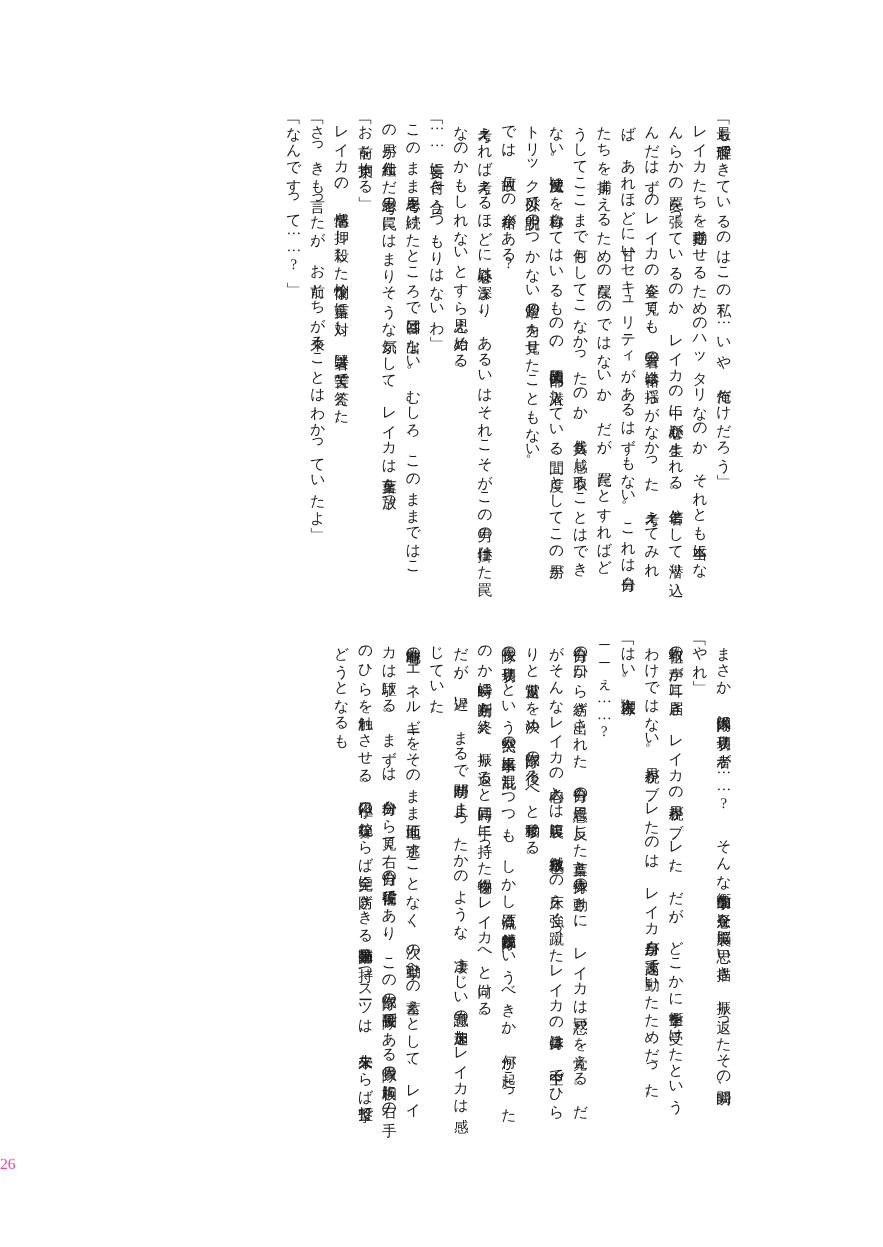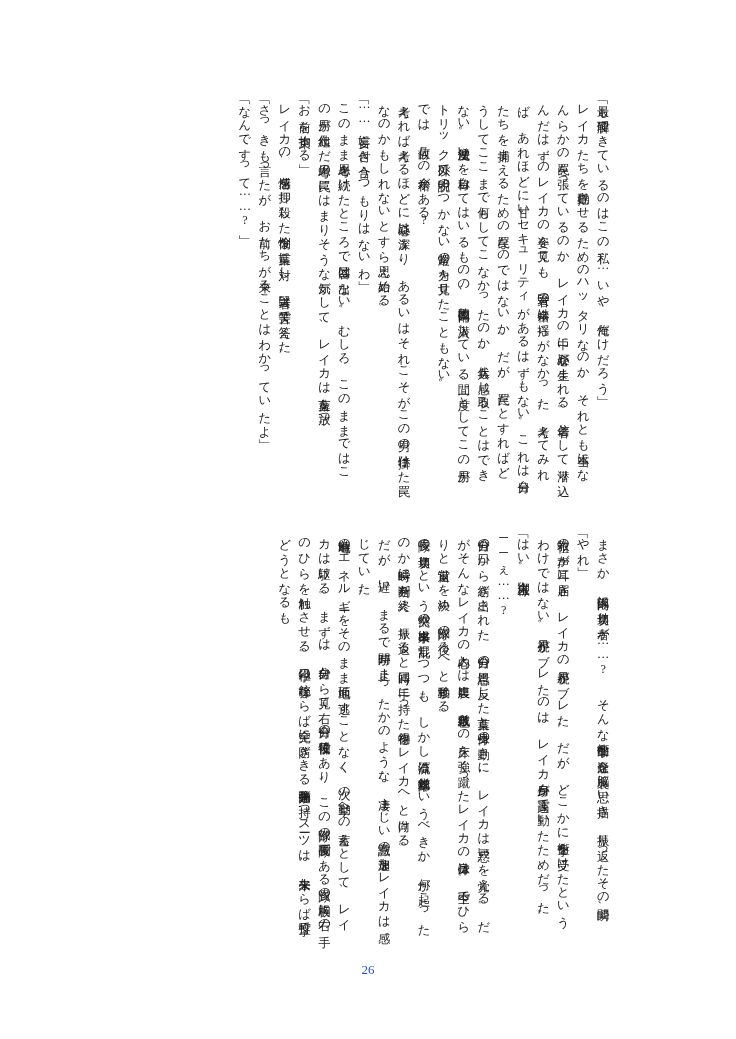--- a/index.html
+++ b/index.html
@@ -50,24 +50,24 @@
   .vcol-block p {
     margin: 0;
     padding: 0;
     height: 100%;
   }
   #page-number {
     position: absolute;
     left: 0;
     right: 0;
     top: 962px;
-    text-align: center;
+    text-align: left;
     font-size: 13px;
     font-family: "Liberation Serif", "DejaVu Serif", serif;
-    color: #1d4ed8;
+    color: #ec4899;
   }
 </style>
 </head>
 <body>
 
 <div id="page">
 
   <div class="vcol-block" id="block-upper">
     <p>「最も理解できているのはこの私……いや、俺だけだろう」
 レイカたちを動揺させるためのハッタリなのか、それとも本当になんらかの罠を張っているのか、レイカの中に疑心が生まれる。信者として潜り込んだはずのレイカの姿を見ても、賢者の余裕は揺らがなかった。考えてみれば、あれほどに甘いセキュリティがあるはずもない。これは自分たちを捕まえるための罠なのではないか。だが、罠だとすればどうしてここまで何もしてこなかったのか。伏兵も感じ取ることはできない。魔法使いを自称してはいるものの、教団内部に潜入している間、一度としてこの男がトリック以外で説明のつかない超常の力を見せたこともない。

